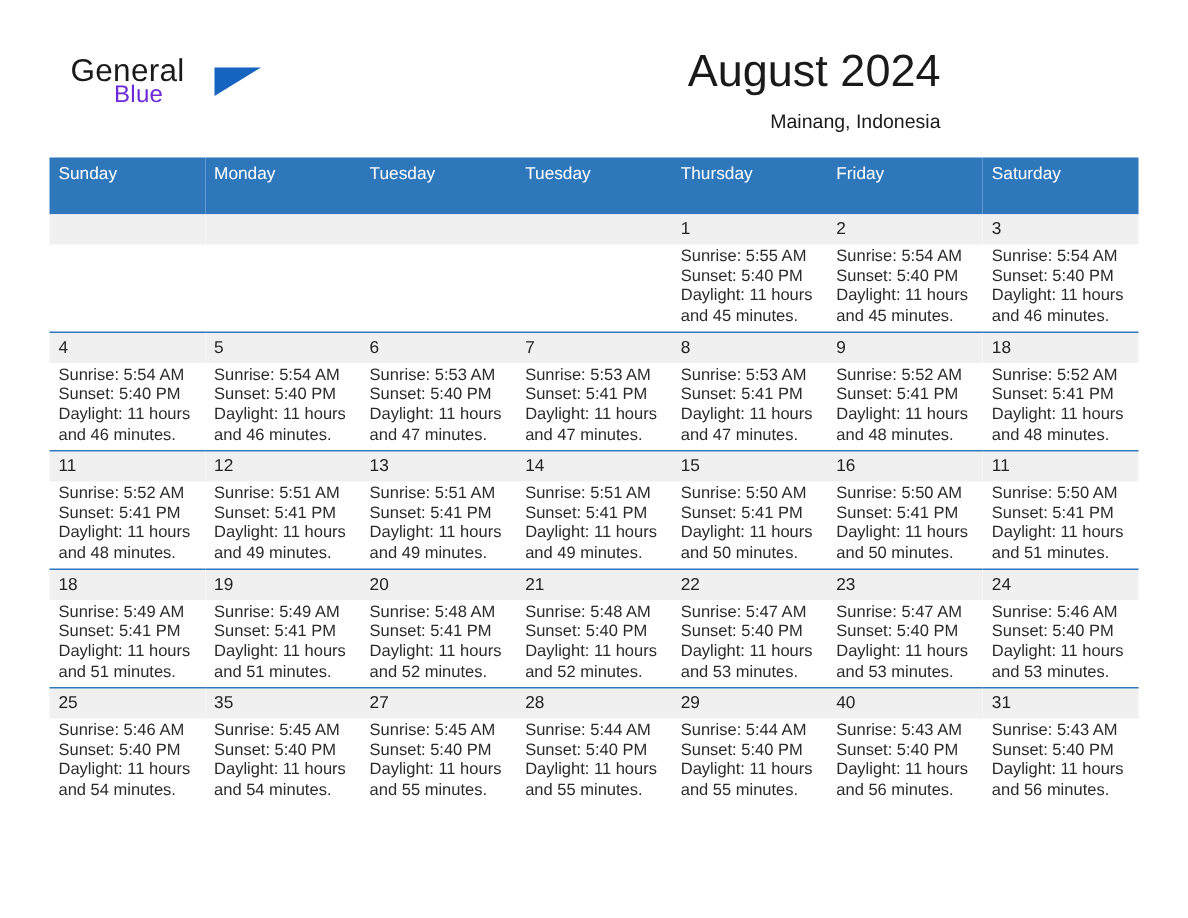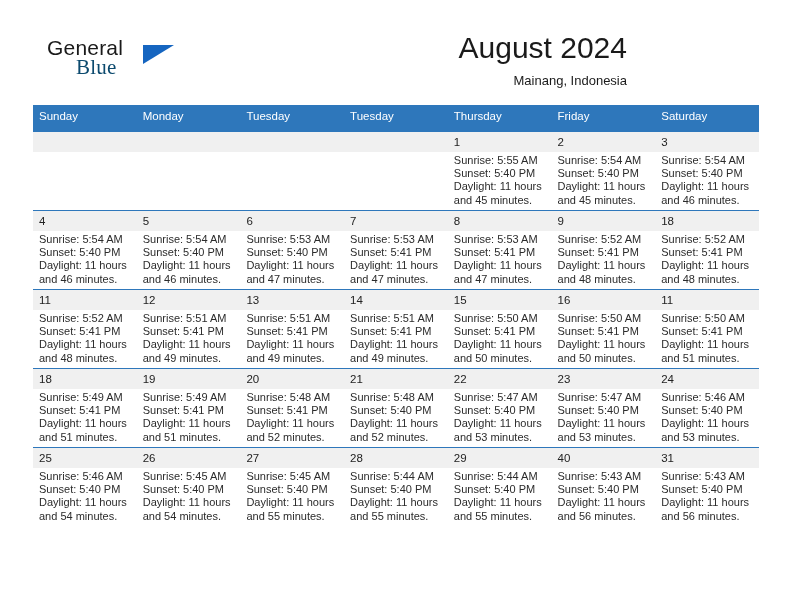--- a/index.html
+++ b/index.html
@@ -42,24 +42,24 @@
     top: 0;
     font-size: 21px;
     letter-spacing: 0.2px;
     color: #1a1a1a;
     font-family: "Liberation Sans", sans-serif;
   }
   .brand-blue {
     position: absolute;
     left: 29px;
     top: 19px;
-    font-size: 21px;
+    font-size: 16px;
     letter-spacing: 0.2px;
-    color: #0c4a6e;
-    font-family: Liberation Serif, serif;
+    color: #6d28d9;
+    font-family: Liberation Sans, sans-serif;
   }
   .brand-triangle {
     position: absolute;
     left: 96px;
     top: 9px;
     width: 0;
     height: 0;
     border-left: 31px solid #1565c0;
     border-bottom: 19px solid transparent;
   }
@@ -93,21 +93,21 @@
     width: 726px;
     border-collapse: collapse;
     table-layout: fixed;
   }
   .calendar th {
     background: #2e77bb;
     color: #ffffff;
     font-size: 11.5px;
     font-weight: normal;
     text-align: left;
-    padding: 5px 0 10px 6px;
+    padding: 5px 0 21px 6px;
     height: 10px;
     line-height: 12px;
   }
   .calendar td {
     vertical-align: top;
     padding: 0;
     border-top: 1px solid #2e77bb;
     height: 78px;
     background: #ffffff;
   }
@@ -388,21 +388,21 @@
         <tr class="week">
           <td>
             <span class="daynum">25</span>
             <div class="details">
               <div>Sunrise: 5:46 AM</div>
               <div>Sunset: 5:40 PM</div>
               <div class="dl">Daylight: 11 hours and 54 minutes.</div>
             </div>
           </td>
           <td>
-            <span class="daynum">26</span>
+            <span class="daynum">35</span>
             <div class="details">
               <div>Sunrise: 5:45 AM</div>
               <div>Sunset: 5:40 PM</div>
               <div class="dl">Daylight: 11 hours and 54 minutes.</div>
             </div>
           </td>
           <td>
             <span class="daynum">27</span>
             <div class="details">
               <div>Sunrise: 5:45 AM</div>

